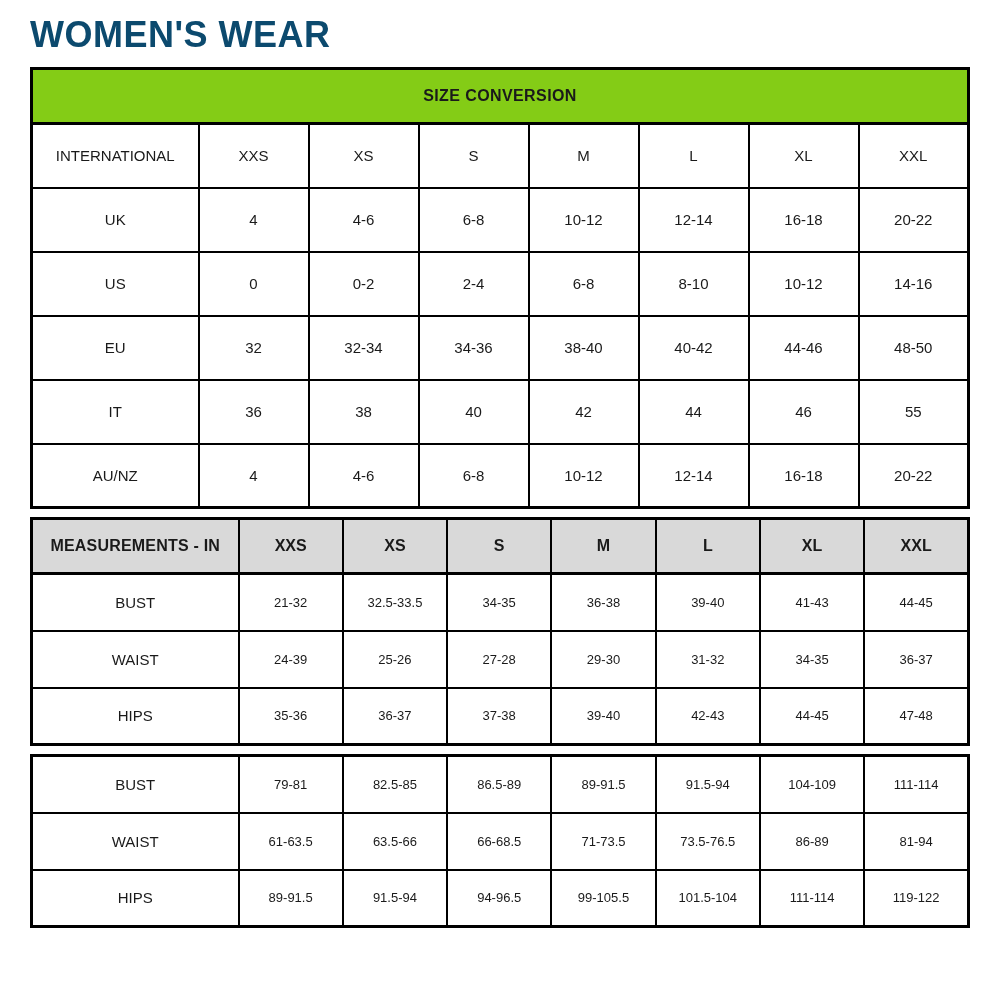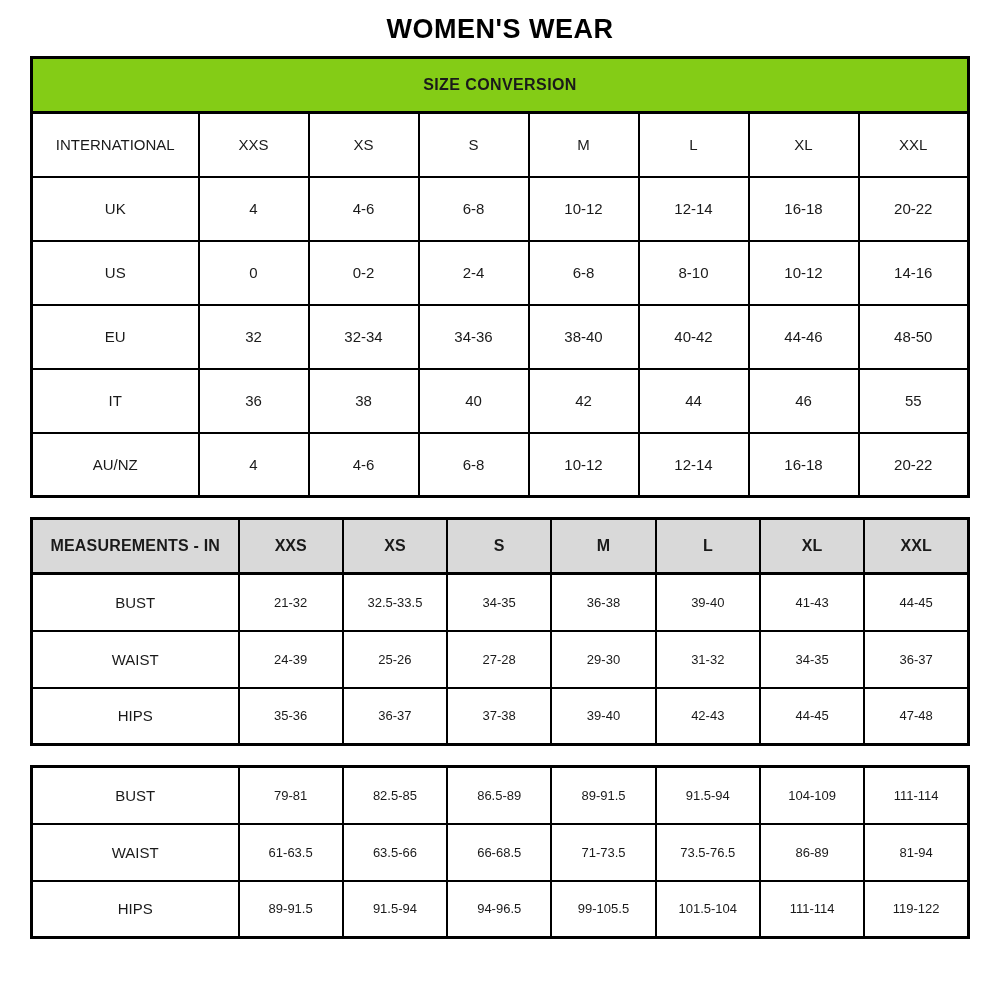--- a/index.html
+++ b/index.html
@@ -11,26 +11,26 @@
   }
   .page {
     width: 1000px;
     height: 1000px;
     box-sizing: border-box;
     padding: 12px 30px 0 30px;
     background: #ffffff;
     overflow: hidden;
   }
   .title {
-    text-align: center;
-    font-size: 27px;
+    text-align: left;
+    font-size: 36px;
     font-weight: 700;
     letter-spacing: 0.5px;
     margin: 2px 0 11px 0;
-    color: #000000;
+    color: #0c4a6e;
   }
   table.tbl {
     border-collapse: collapse;
     table-layout: fixed;
     width: 940px;
     border: 3px solid #000000;
   }
   table.tbl td {
     border: 2px solid #000000;
     text-align: center;
@@ -46,21 +46,21 @@
   .t1 td.span-header {
     background: #84cc16;
     font-weight: 700;
     font-size: 16px;
     letter-spacing: 0.4px;
     border-bottom: 3px solid #000000;
   }
   .t1 td { font-size: 15px; font-weight: 400; }
   .t1 tr.cols-row td { font-size: 15px; font-weight: 500; }
   
-  .t2, .t3 { margin-top: 19px; }
+  .t2, .t3 { margin-top: 8px; }
   .t2 tr, .t3 tr { height: 57px; }
   .t2 tr.hdr-row, .t3 tr.hdr-row { height: 55px; }
   .t2 tr.hdr-row td, .t3 tr.hdr-row td {
     background: #d9d9d9;
     font-weight: 700;
     font-size: 16px;
     border-bottom: 3px solid #000000;
   }
   .t2 tr.hdr-row td.c1, .t3 tr.hdr-row td.c1 { font-size: 16px; letter-spacing: 0.2px; }
   .t2 td, .t3 td { font-size: 13px; font-weight: 500; }

